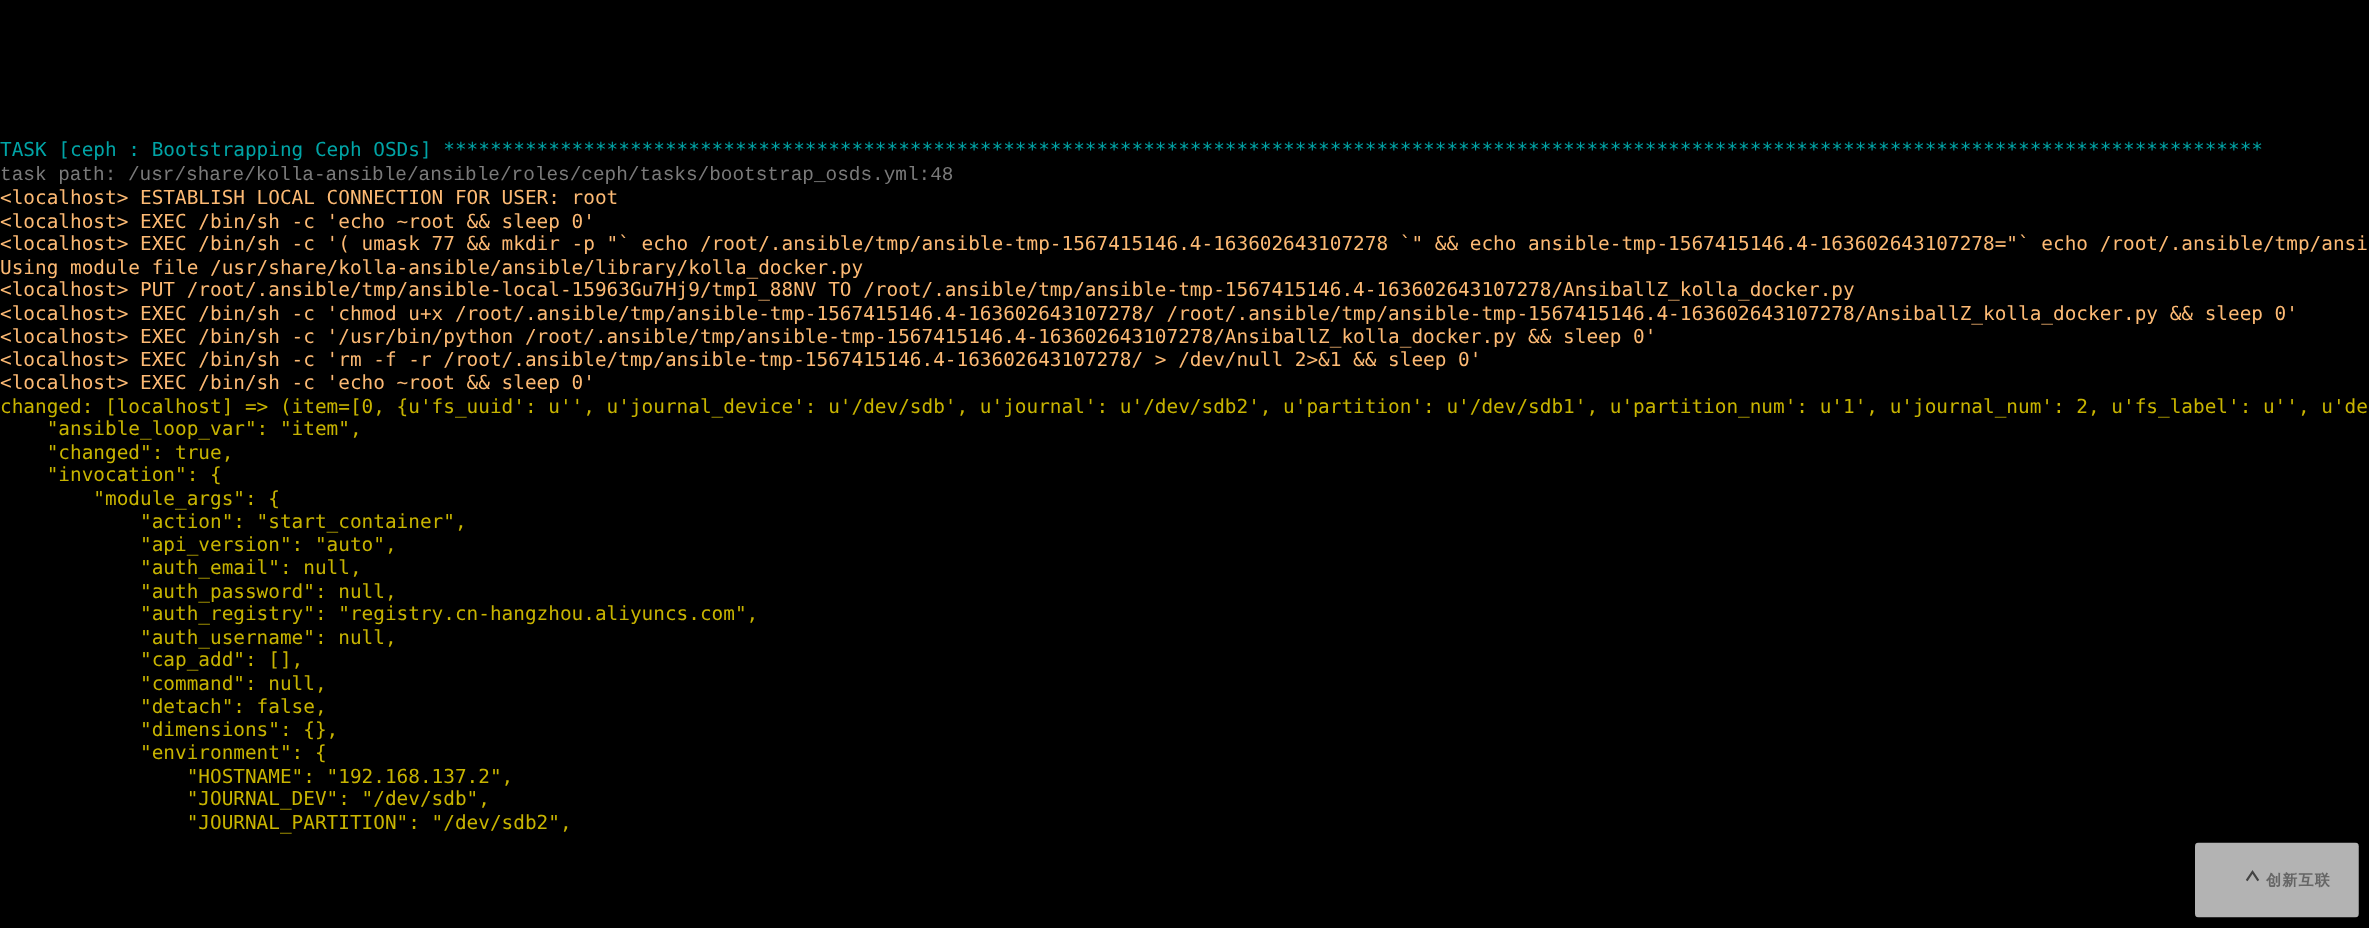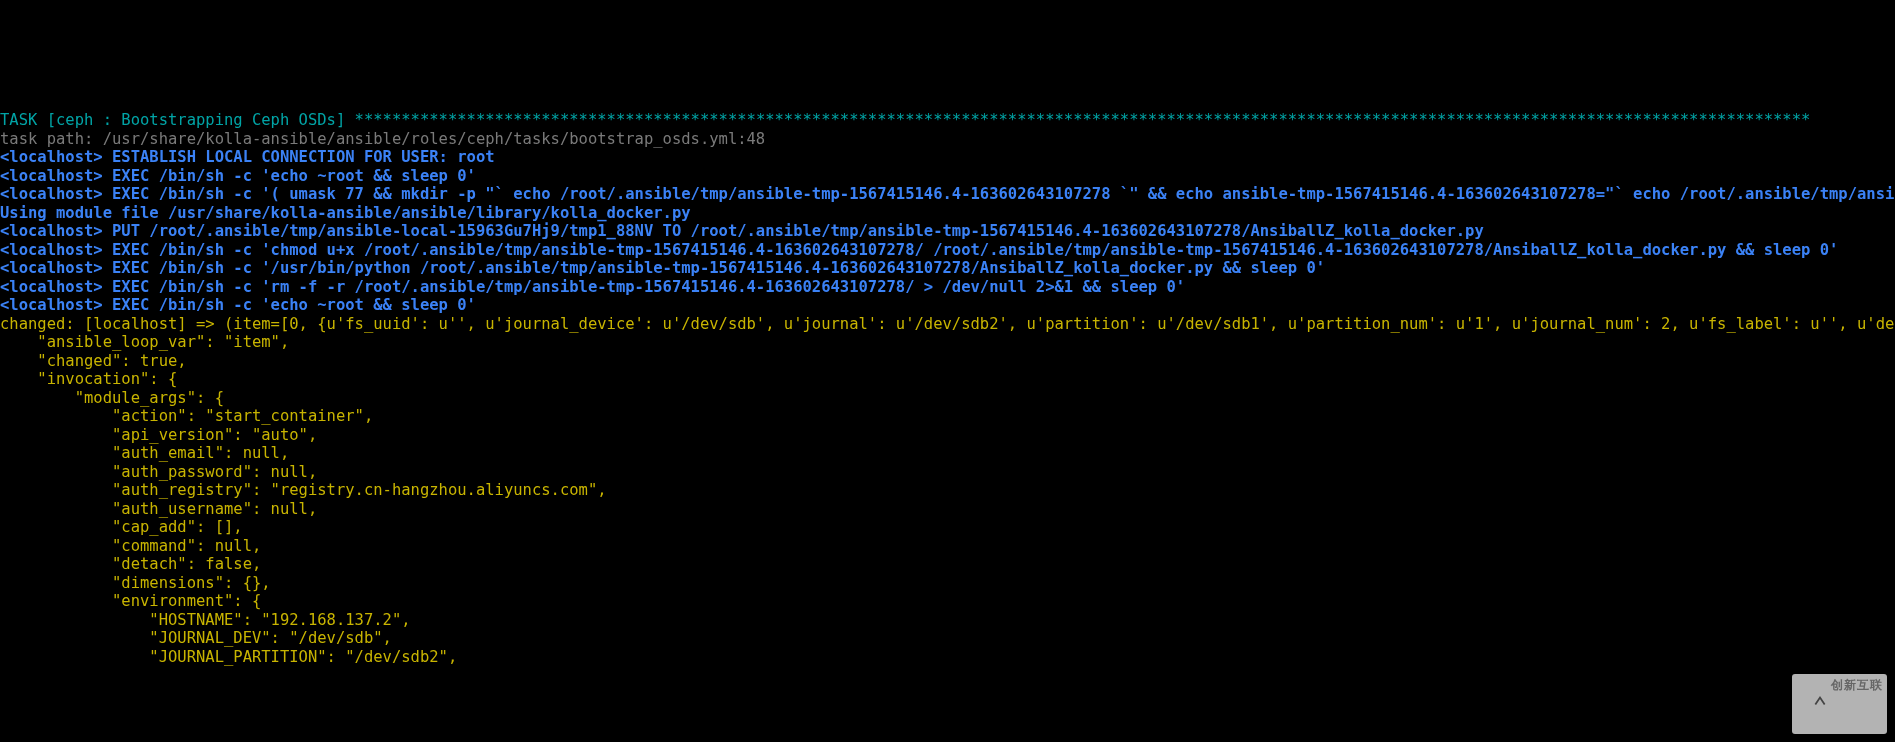--- a/index.html
+++ b/index.html
@@ -12,38 +12,38 @@
     font-family: "Consolas", "Menlo", "DejaVu Sans Mono", monospace;
     font-size: 15.5px;
     line-height: 18.5px;
     white-space: pre;
     color: #c0c0c0;
   }
   .term {
     padding: 0;
     margin: 0;
   }
-  .blue  { color: #3b82f6; font-weight: bold; }
+  .blue  { color: #fdba74; }
   .cyan  { color: #00a4a6; margin-top: 20px; }
-  .grey  { color: #7a7a7a; }
+  .grey  { color: #7a7a7a; font-family: Liberation Mono, monospace; }
   .yellow{ color: #c8b400; }
   .wm {
     position: fixed;
     right: 8px;
     bottom: 8px;
     font-family: sans-serif;
     font-size: 12px;
     font-weight: 600;
     color: #666;
     background: rgba(255,255,255,0.7);
-    padding: 2px 4px;
+    padding: 2px 22px;
     border-radius: 3px;
     letter-spacing: 1px;
     display: flex;
-    align-items: flex-start;
+    align-items: center;
     gap: 4px;
   }
   .wm svg { width: 14px; height: 14px; }
 </style>
 </head>
 <body>
 
 
 
 <div class="term">

